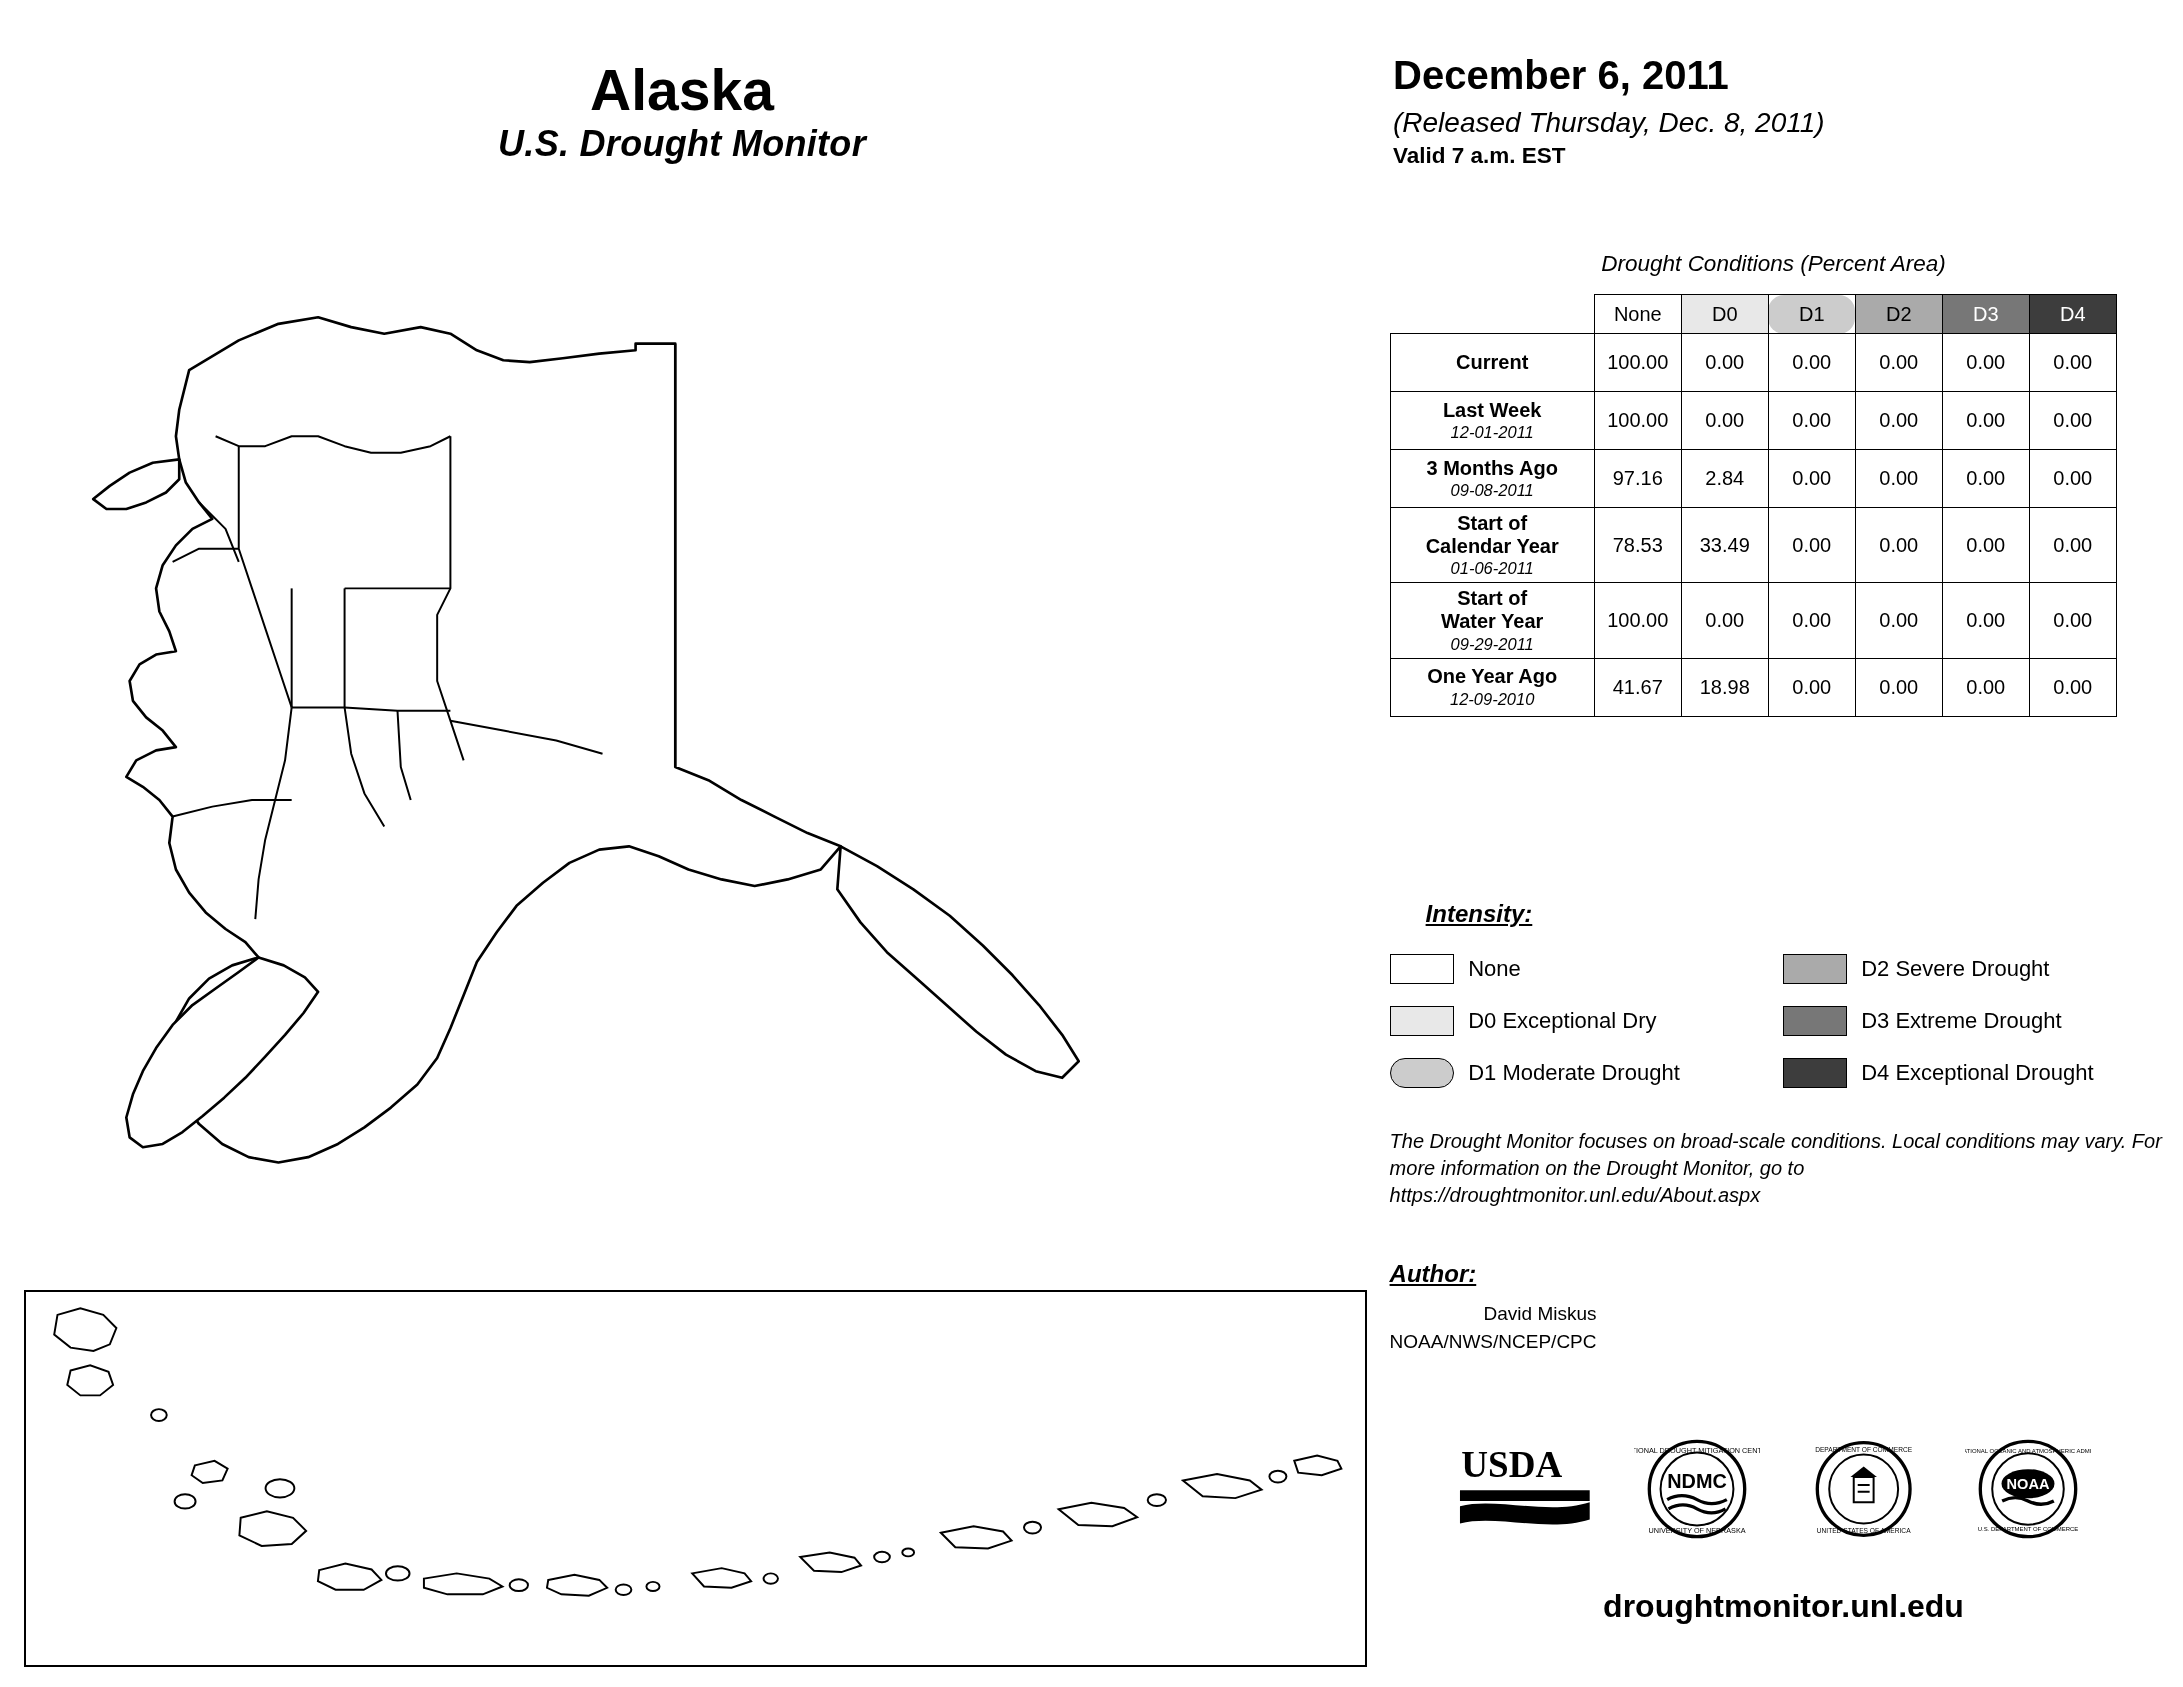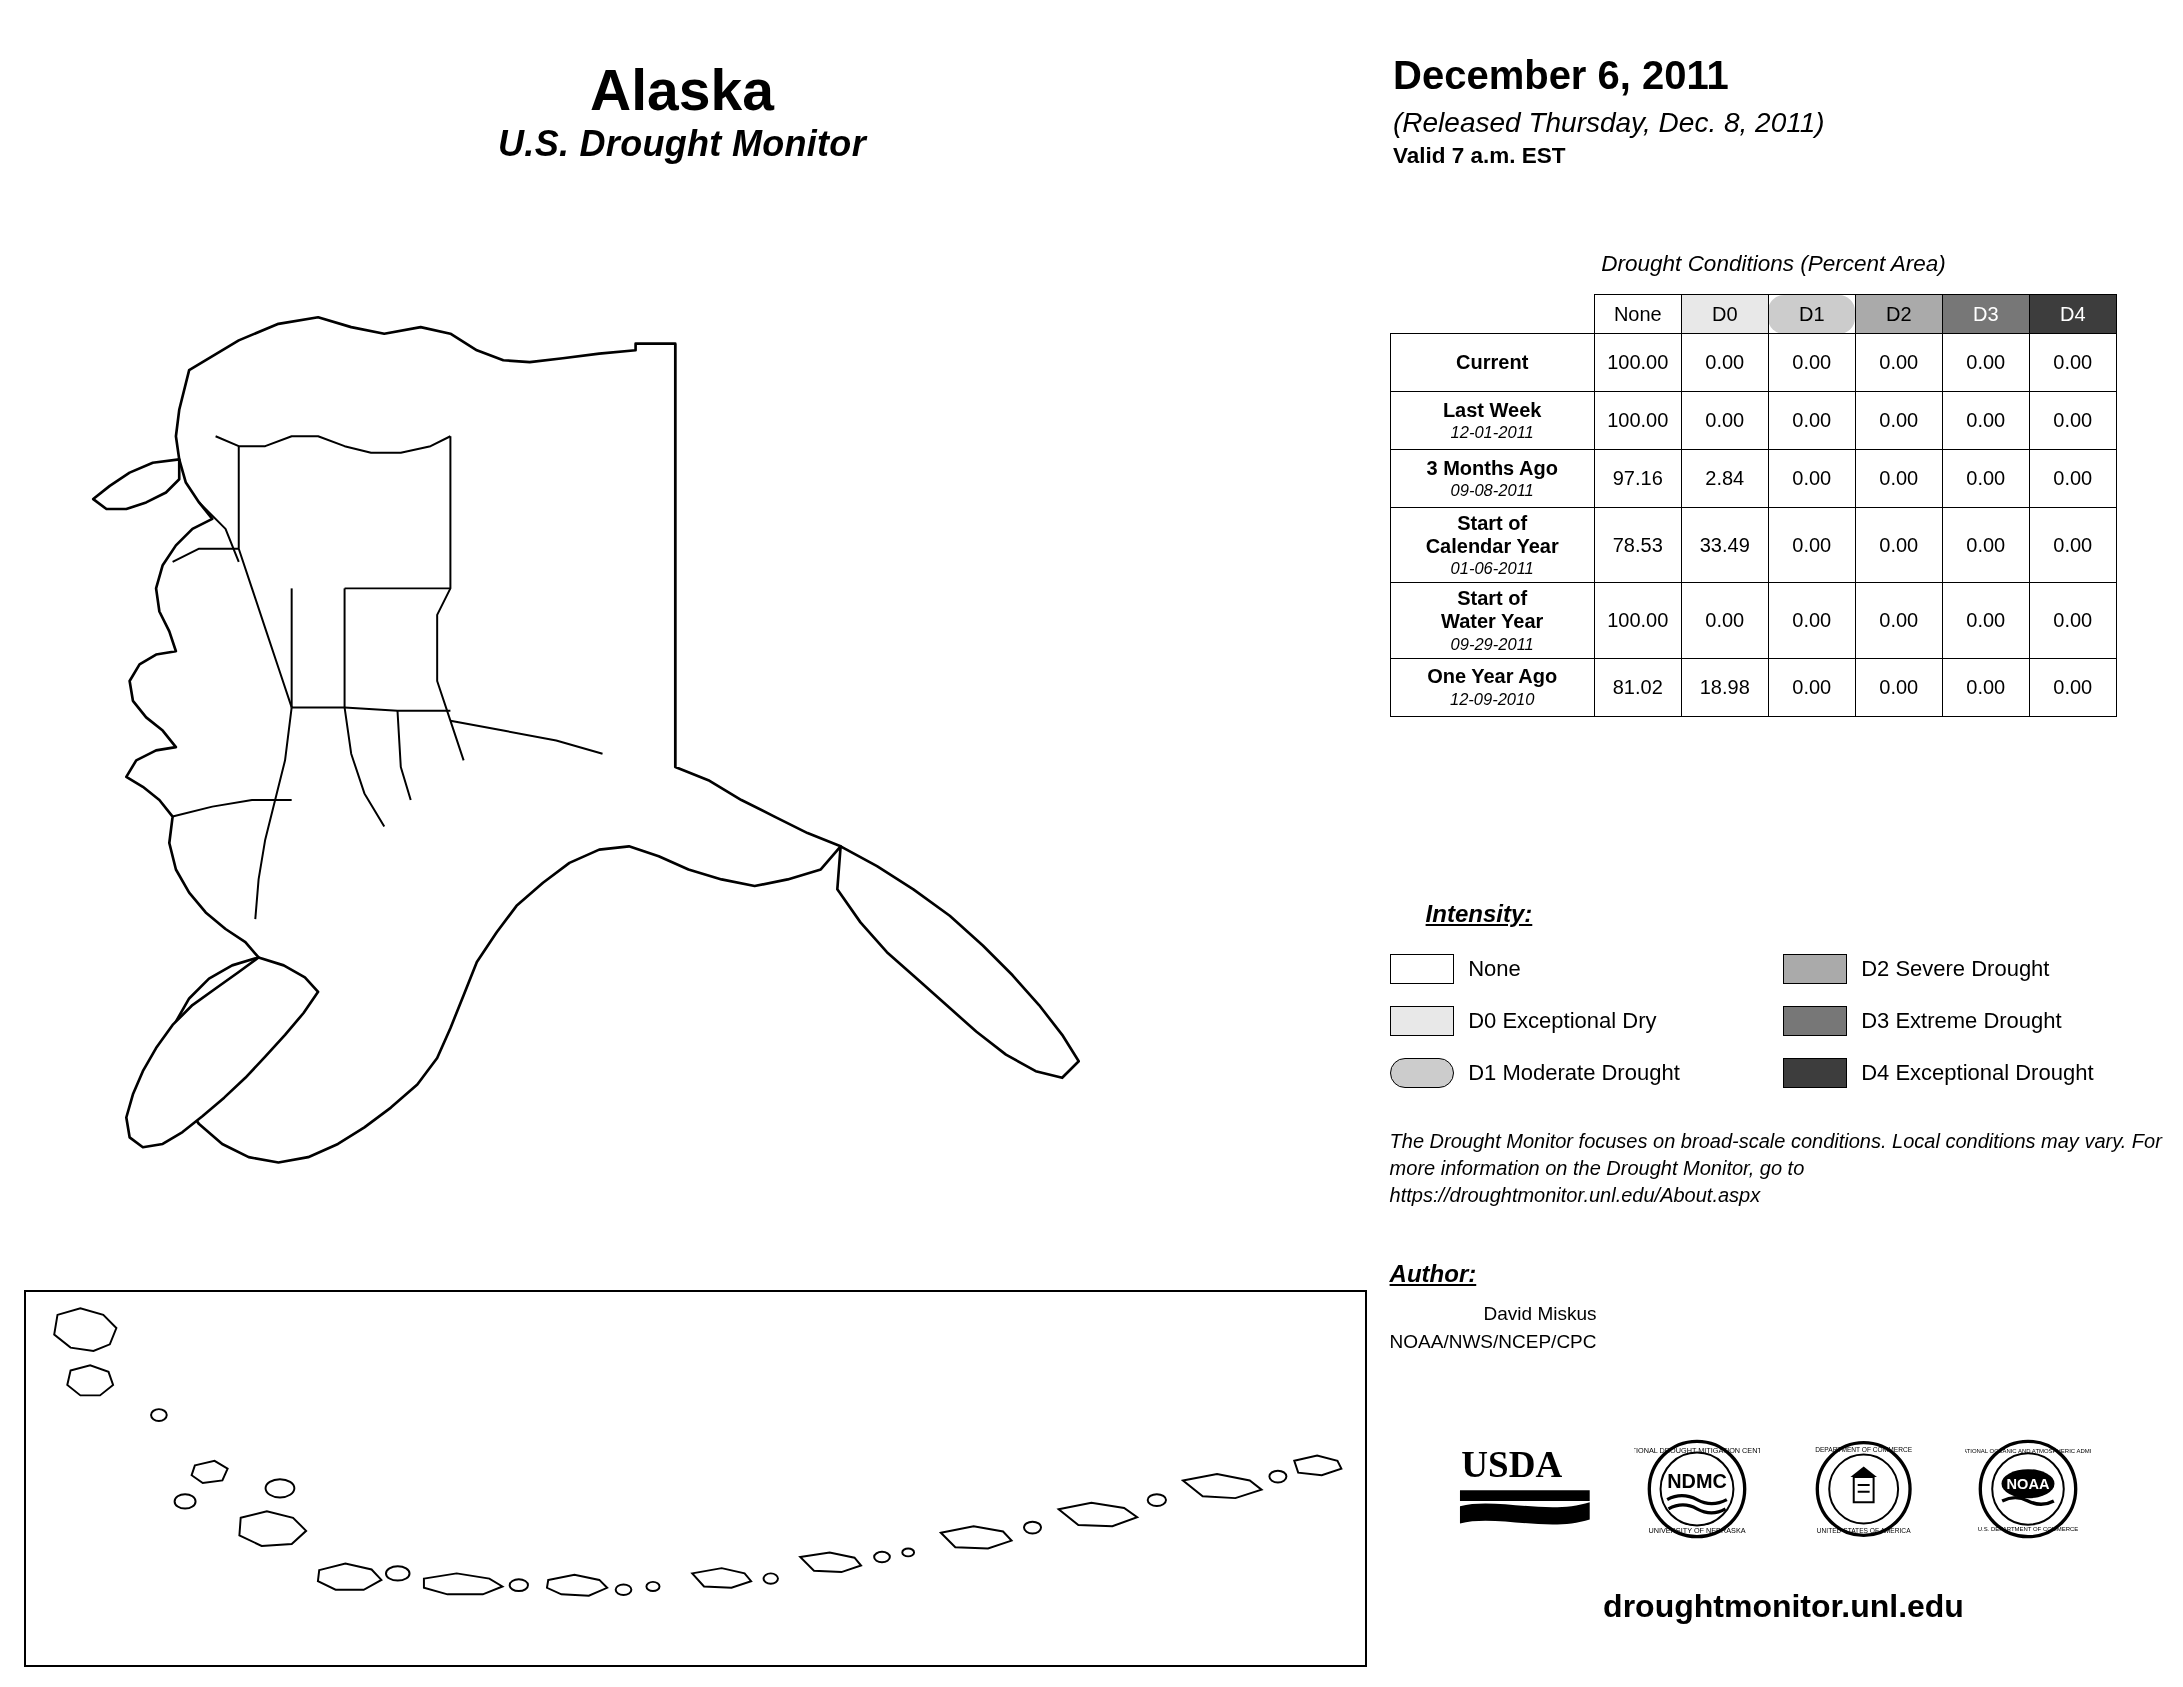--- a/index.html
+++ b/index.html
@@ -430,21 +430,21 @@
         <td class="val">0.00</td>
         <td class="val">0.00</td>
         <td class="val">0.00</td>
         <td class="val">0.00</td>
       </tr>
       <tr>
         <td class="rowlabel">
           <span>One Year Ago</span>
           <span class="sub">12-09-2010</span>
         </td>
-        <td class="val">81.02</td>
+        <td class="val">41.67</td>
         <td class="val">18.98</td>
         <td class="val">0.00</td>
         <td class="val">0.00</td>
         <td class="val">0.00</td>
         <td class="val">0.00</td>
       </tr>
     </tbody>
   </table>
 
   <div id="intensity-head">Intensity:</div>

